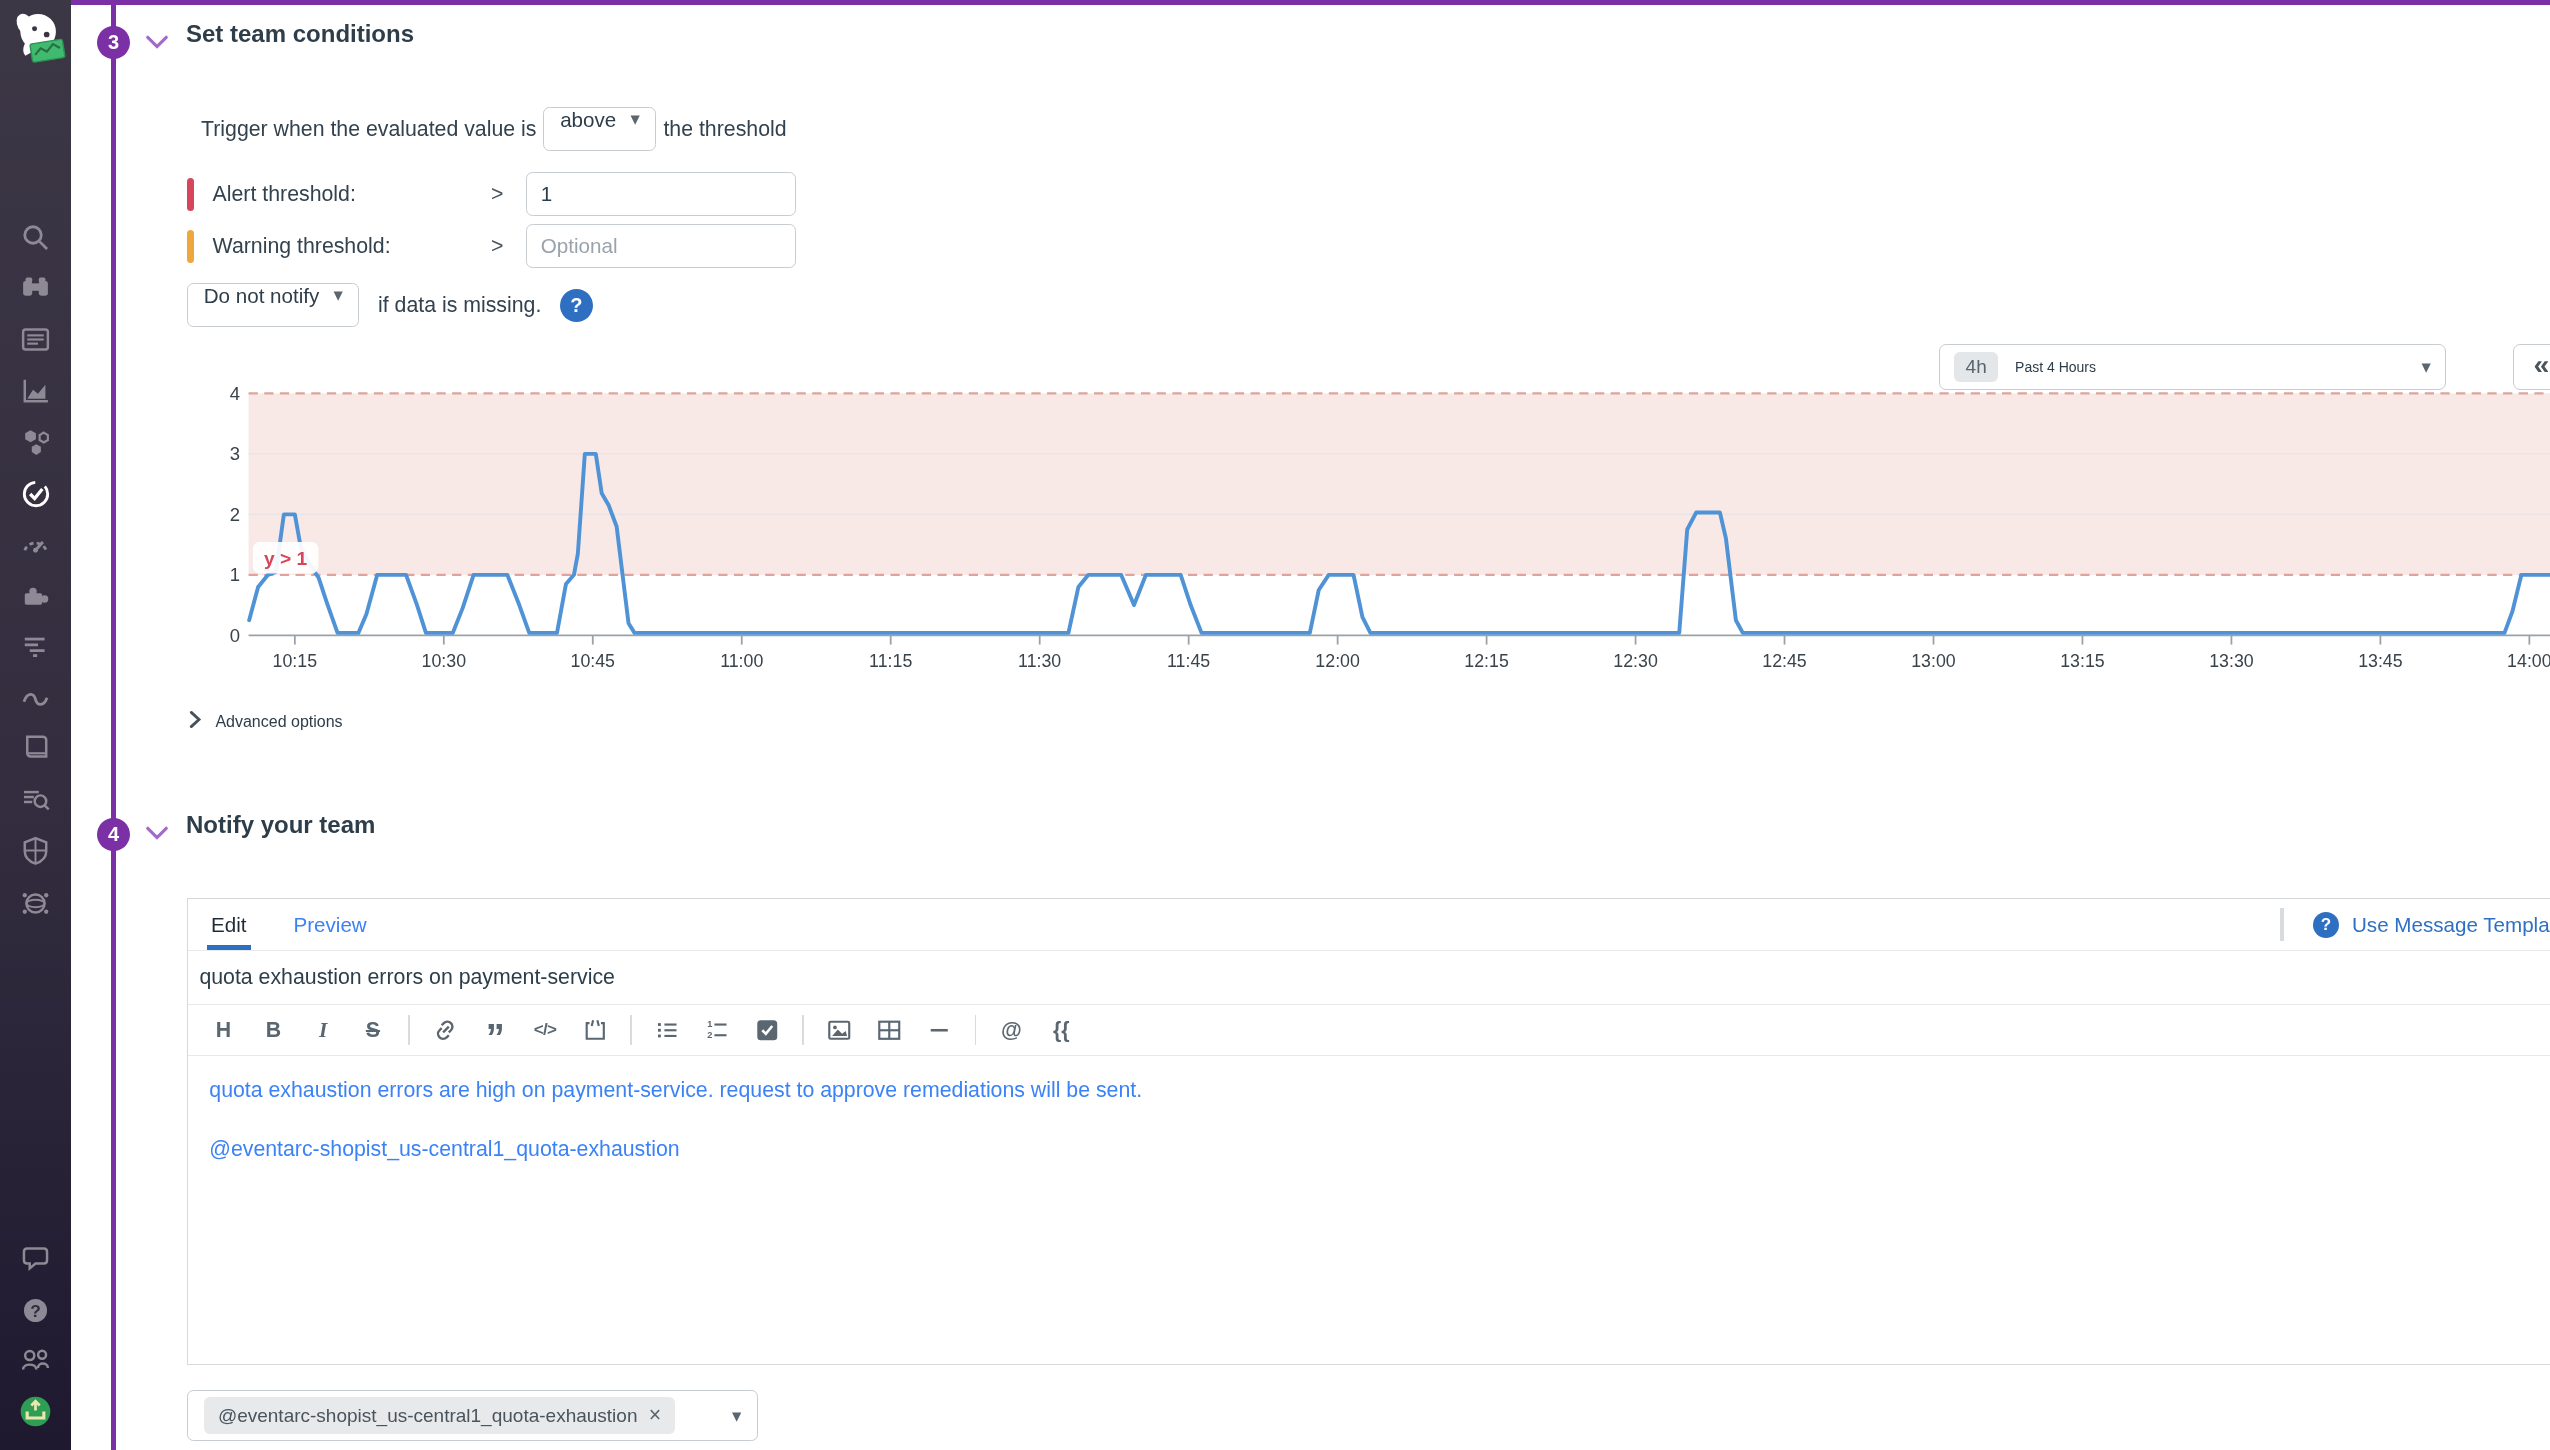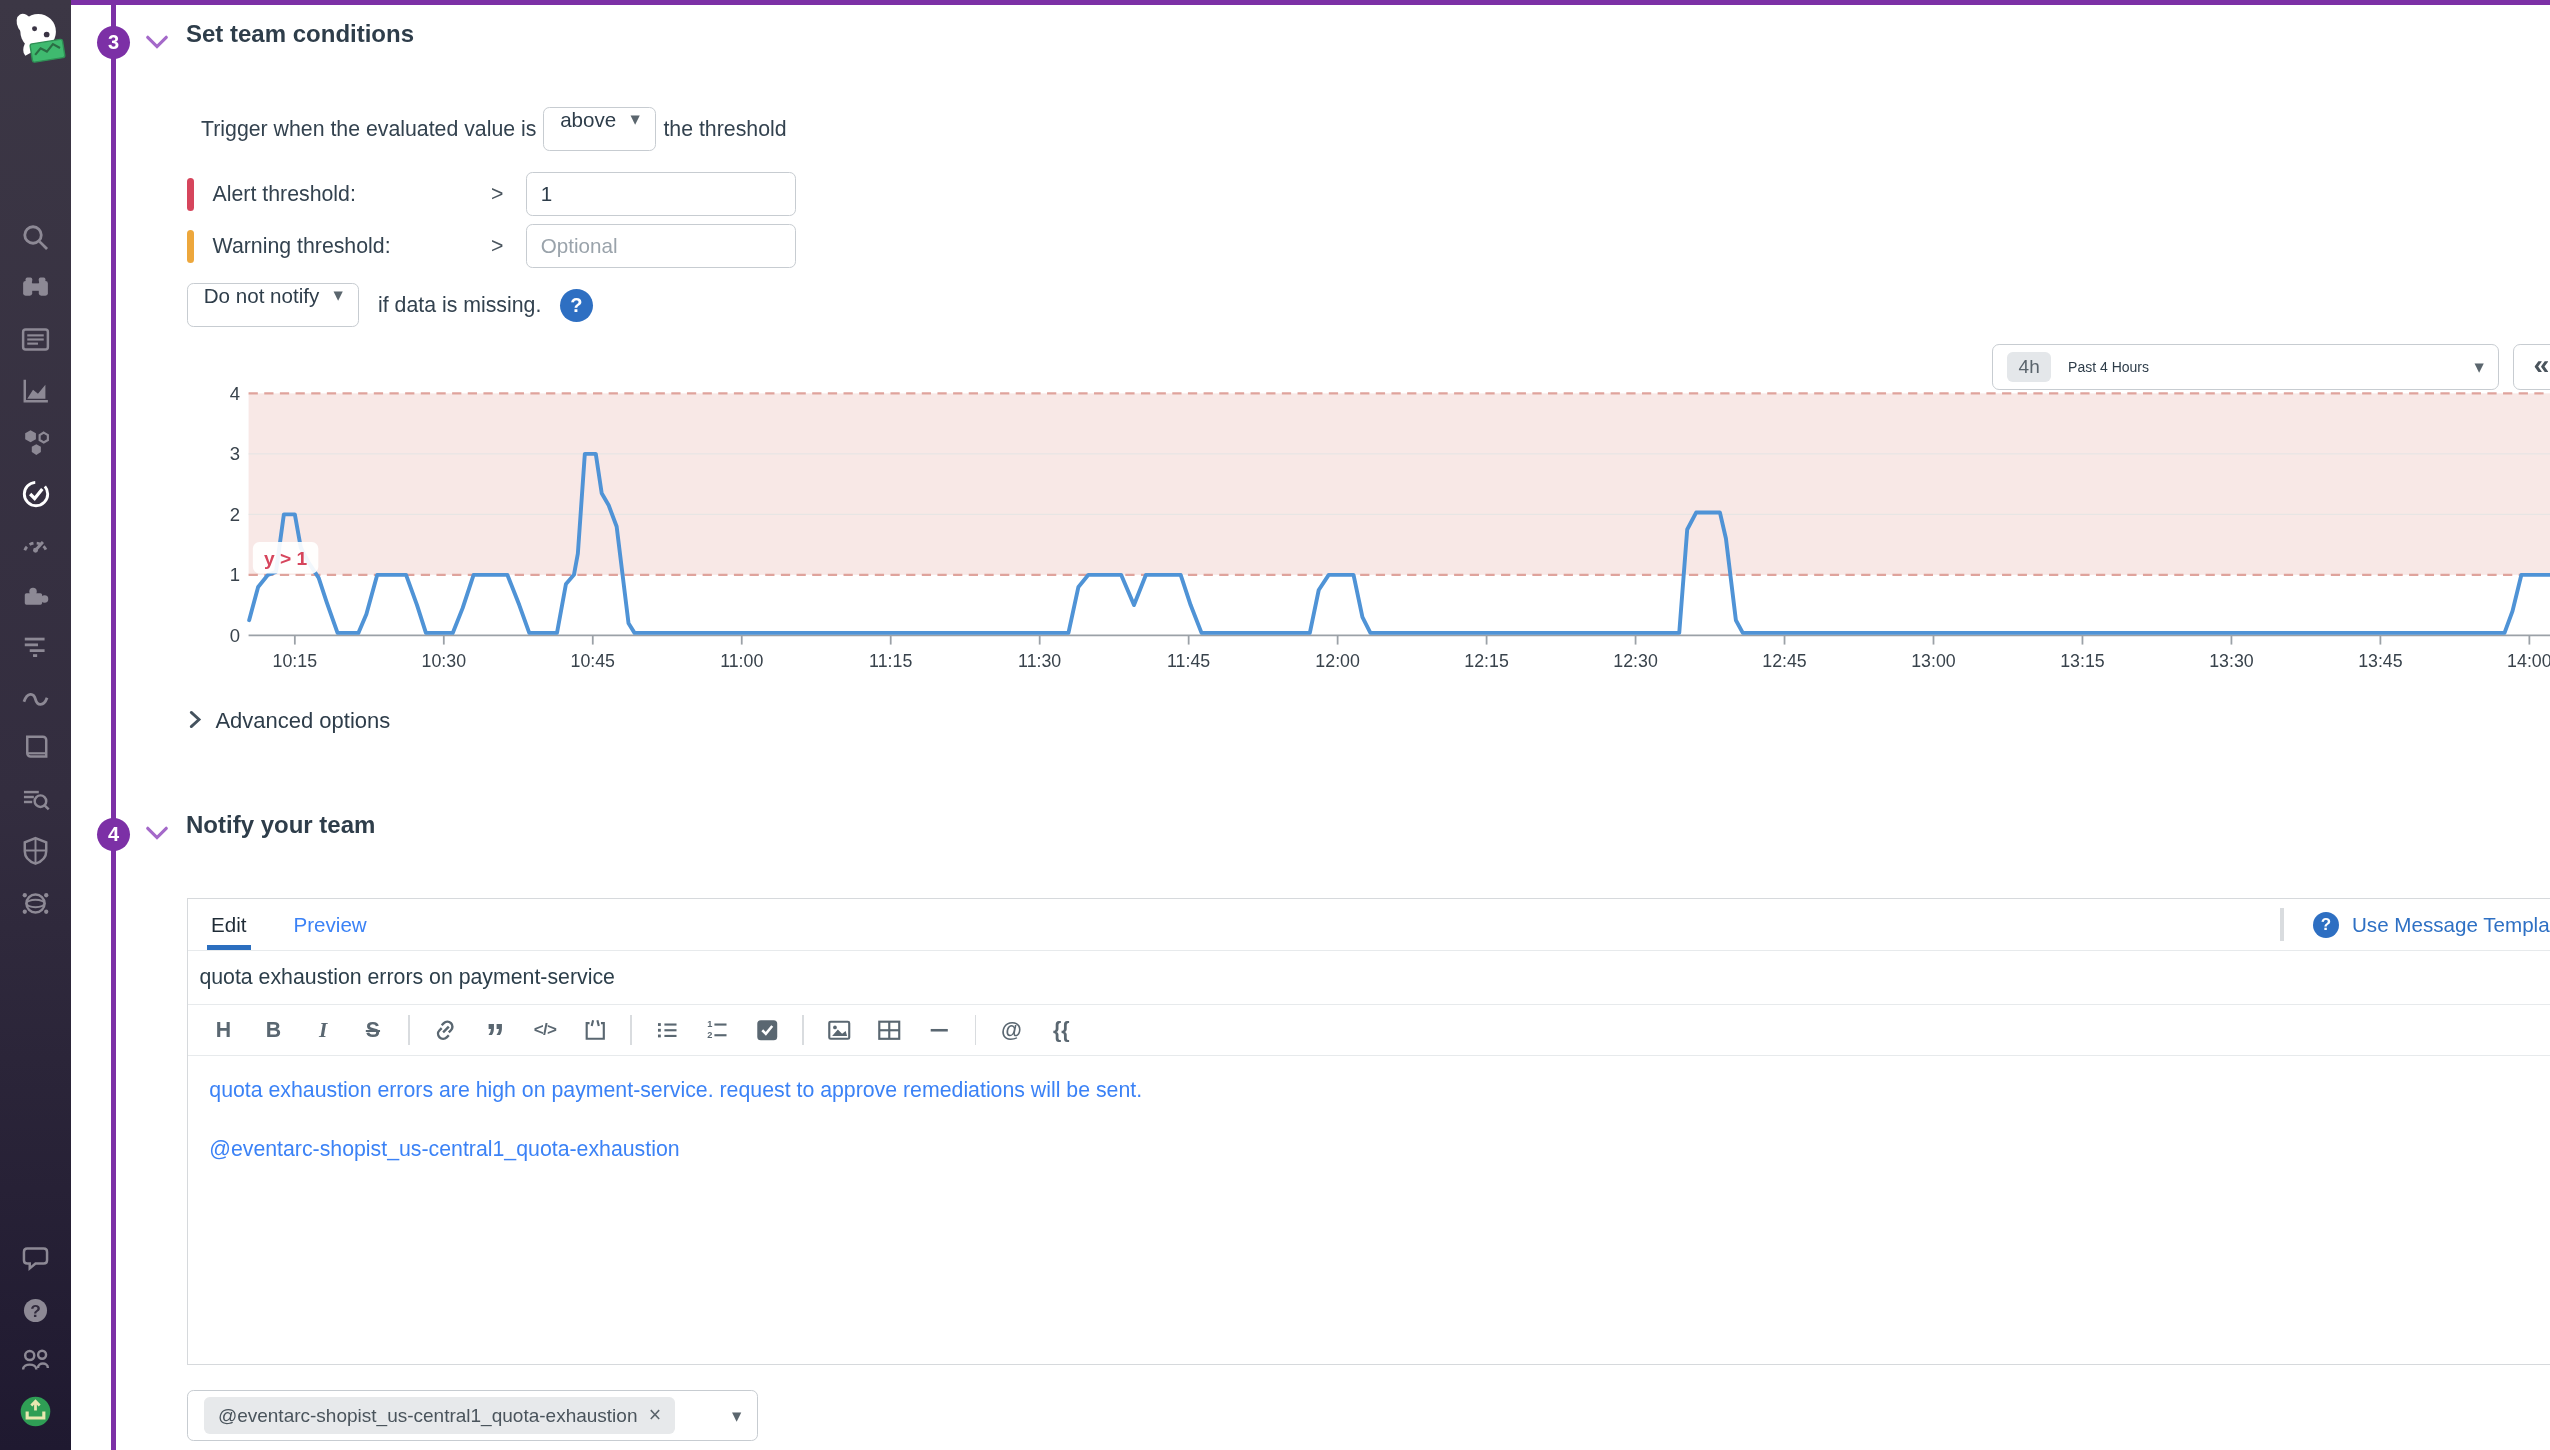--- a/index.html
+++ b/index.html
@@ -30,33 +30,33 @@
   .thresh-bar{width:7.1px;height:33px;border-radius:4.3px;margin-right:18.5px;}
   .thresh-label{min-width:256px;}
   .thresh-op{width:57px;text-align:center;color:#4a555e;}
   .thresh-input{width:270px;height:44px;border:1.4px solid #c7ccd1;border-radius:6.4px;
     font-size:20.6px;color:#2e3d4a;padding:0 14.2px;box-sizing:border-box;outline:none;
     font-family:"Liberation Sans",sans-serif;}
   .thresh-input::placeholder{color:#9aa3ab;}
   .help-circle{width:33px;height:33px;border-radius:50%;background:#2e6fc2;color:#fff;
     font-size:20px;font-weight:bold;display:flex;align-items:center;justify-content:center;}
   
-  #timerange{position:absolute;left:1992px;top:344px;width:507px;height:46px;
+  #timerange{position:absolute;left:1939px;top:344px;width:507px;height:46px;
     border:1.4px solid #c7ccd1;border-radius:7.1px;background:#fff;
     display:flex;align-items:center;padding:0 14.2px;box-sizing:border-box;gap:17px;cursor:pointer;}
   #timerange .badge{background:#e4e7ea;border-radius:5.7px;padding:4.3px 11.4px;font-size:19px;color:#5a646c;}
   #timerange .label{font-size:14px;color:#2e3d4a;flex:1;}
   #collapse-btn{position:absolute;left:2513px;top:344px;width:57px;height:46px;
     border:1.4px solid #c7ccd1;border-radius:7.1px;background:#fff;font-size:28.5px;font-weight:bold;
     color:#4a545c;display:flex;align-items:center;justify-content:center;padding-bottom:5.7px;box-sizing:border-box;}
   
   #chart{position:absolute;left:213px;top:384px;width:2337px;height:292px;}
   
-  #advanced{position:absolute;left:187px;top:708px;display:flex;align-items:flex-start;gap:11.4px;
-    font-size:22px;color:#2e3d4a;cursor:pointer;}
+  #advanced{position:absolute;left:187px;top:708px;display:flex;align-items:flex-end;gap:11.4px;
+    font-size:16px;color:#2e3d4a;cursor:pointer;}
   
   #editor{position:absolute;left:187px;top:898px;width:2363px;height:467px;
     border-top:1.4px solid #d6d9dc;border-left:1.4px solid #d6d9dc;border-bottom:1.4px solid #d6d9dc;
     box-sizing:border-box;background:#fff;}
   #tabs{position:relative;height:51px;border-bottom:1.4px solid #e7eaec;display:flex;align-items:center;
     padding-left:23px;gap:47px;font-size:20.6px;}
   .tab{position:relative;height:51px;display:flex;align-items:center;color:#3b82f6;cursor:pointer;}
   .tab.active{color:#1f2b36;font-weight:normal;}
   .tab.active:after{content:"";position:absolute;left:-4.3px;right:-4.3px;bottom:0;height:5px;background:#2c6fbf;}
   #template-link{position:absolute;left:2092px;top:0;height:51px;display:flex;align-items:center;gap:13px;width:498px;}

